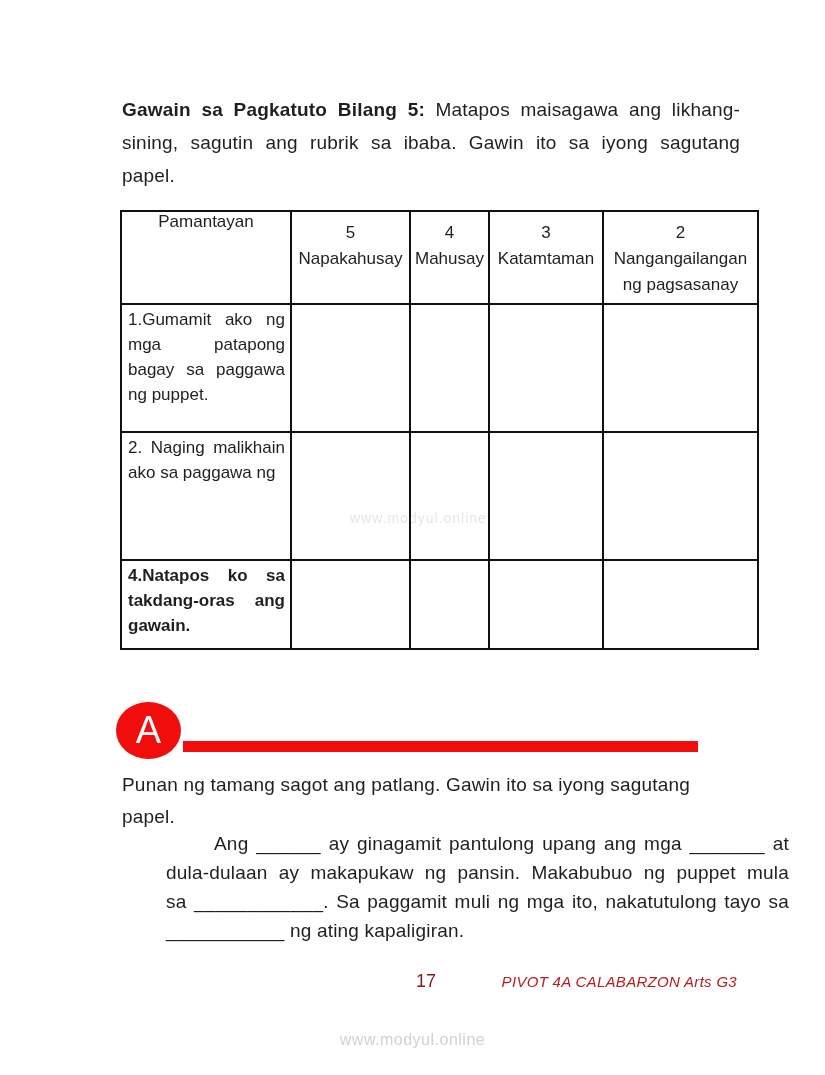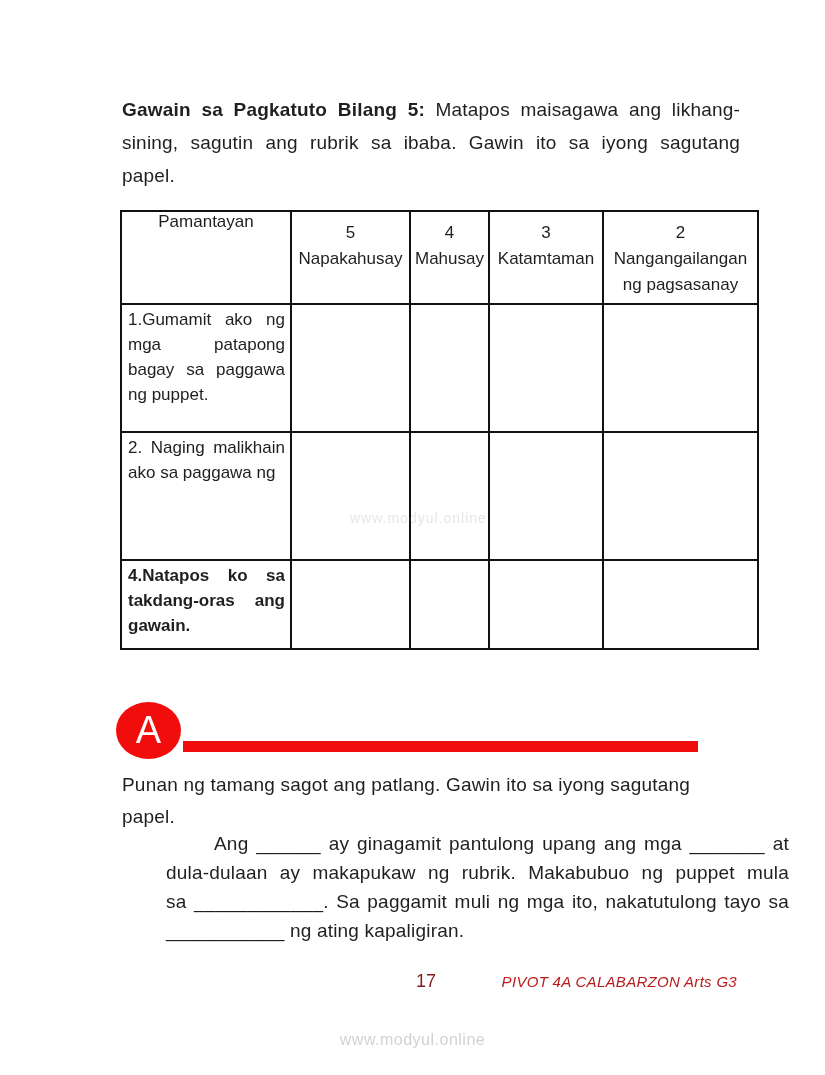--- a/index.html
+++ b/index.html
@@ -209,21 +209,21 @@
   </div>
   <div class="divider-line"></div>
 
   <div class="fill-instruction">
     <div class="lline">Punan ng tamang sagot ang patlang. Gawin ito sa iyong sagutang</div>
     <div class="lline">papel.</div>
   </div>
 
   <div class="fill-paragraph">
     <div class="jline indent">Ang ______ ay ginagamit pantulong upang ang mga _______ at</div>
-    <div class="jline">dula-dulaan ay makapukaw ng rubrik. Makabubuo ng puppet mula</div>
+    <div class="jline">dula-dulaan ay makapukaw ng pansin. Makabubuo ng puppet mula</div>
     <div class="jline">sa ____________. Sa paggamit muli ng mga ito, nakatutulong tayo sa</div>
     <div class="lline">___________ ng ating kapaligiran.</div>
   </div>
 
   <div class="page-number">17</div>
   <div class="source-label">PIVOT 4A CALABARZON Arts G3</div>
   <div class="site-watermark">www.modyul.online</div>
 
 </div>
 

